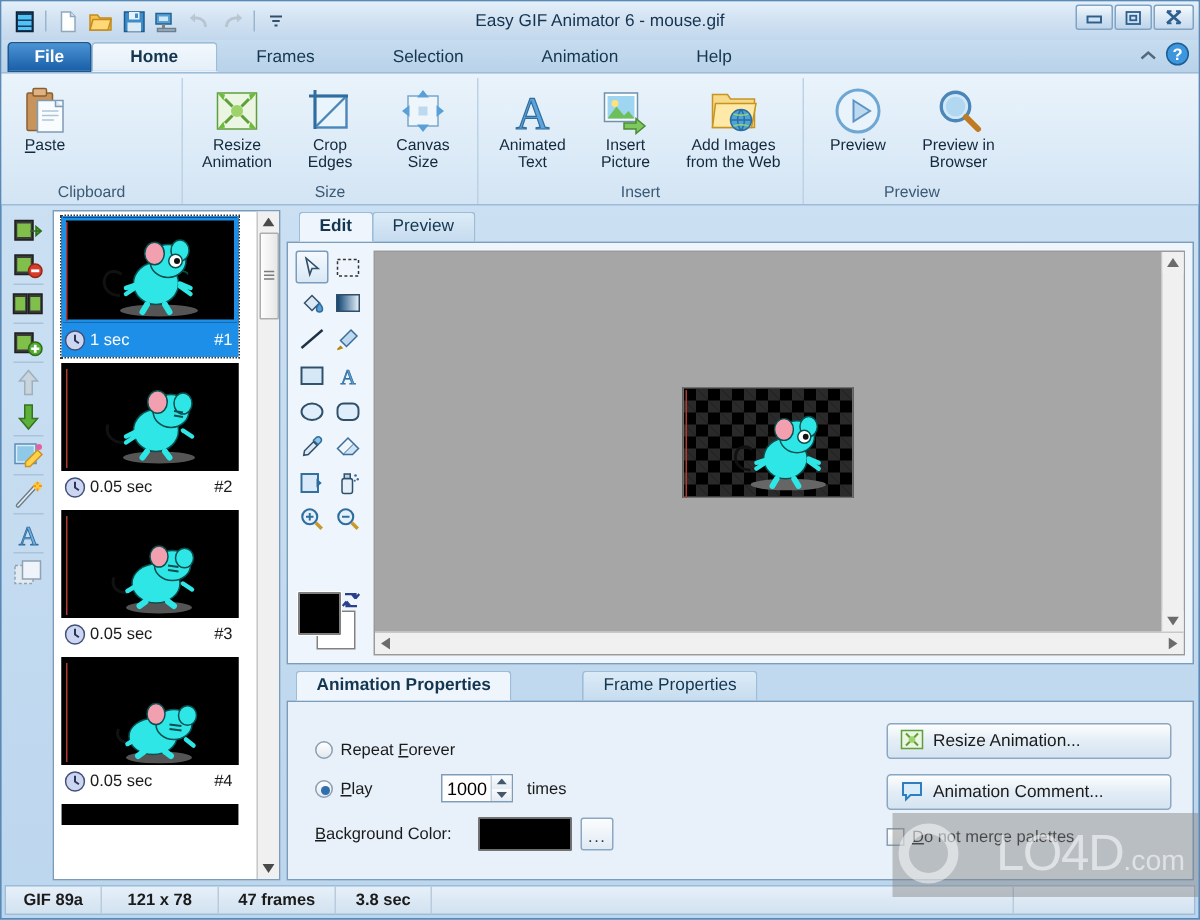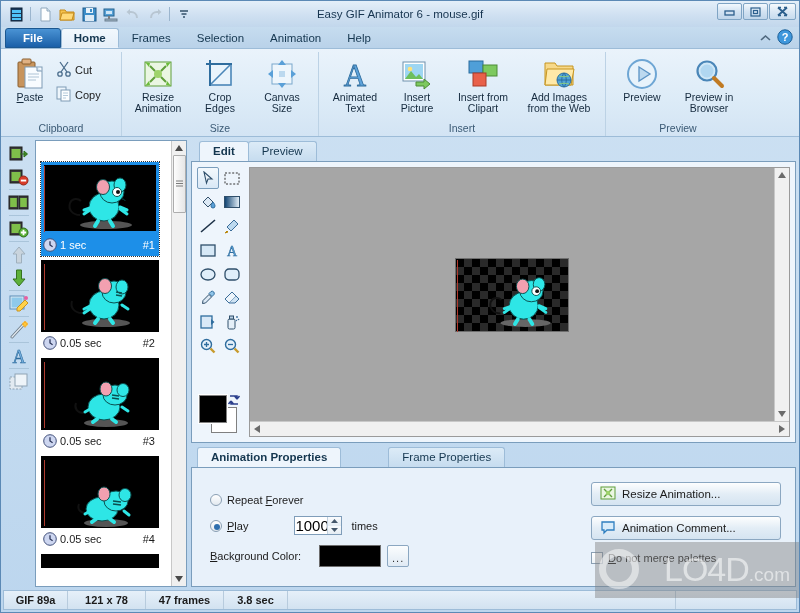--- a/index.html
+++ b/index.html
@@ -42,21 +42,21 @@
   }
   .wc.close { width:27px; background:linear-gradient(#f6fafd,#dbe8f5 50%,#c7dbee); }
 
   
   .ribbon-tabs {
     height:21px; flex:none; display:flex; align-items:flex-end;
     padding-left:4px; position:relative;
     background:linear-gradient(#c6dcef,#b9d2e9);
   }
   .rtab {
-    height:20px; line-height:19px; padding:0 12px; font-size:11.5px;
+    height:20px; line-height:19px; padding:0 25px; font-size:11.5px;
     color:#14364f; border:1px solid transparent;
     border-radius:3px 3px 0 0;
   }
   .rtab.file {
     background:linear-gradient(#4a93d4,#1a5fa8);
     color:#fff; border-color:#1b5790; font-weight:bold;
     padding:0 17px;
   }
   .rtab.active {
     background:linear-gradient(#f2f8fd,#e5eff9);
@@ -98,21 +98,21 @@
     gap:0px; padding-top:2px;
   }
   .rail-btn { width:26px; height:23px; display:flex; align-items:center; justify-content:center; border-radius:2px; }
   .rail-sep { width:20px; height:1px; background:#a9c4da; margin:1px 0; }
 
   .frames-panel {
     width:152px; flex:none; margin-left:1px; background:#fff;
     border:1px solid #7a9dbc; position:relative; overflow:hidden;
     display:flex;
   }
-  .frames-list { flex:1; display:flex; flex-direction:column; padding:3px 0 0 5px; gap:4px;justify-content:center; }
+  .frames-list { flex:1; display:flex; flex-direction:column; padding:3px 0 0 5px; gap:4px; }
   .frame-item { width:118px; }
   .frame-item .thumb {
     width:118px; height:72px; background:#000; position:relative; overflow:hidden;
     border:1px solid #000;
   }
   .frame-item .thumb .redbar { position:absolute; left:2px; top:3px; width:1px; height:66px; background:#b03a2e; }
   .frame-meta { height:22px; display:flex; align-items:center; padding:0 4px 0 2px; font-size:11px; }
   .frame-item.selected .frame-meta { background:#1d8fe8; color:#fff; }
   .frame-item.selected { outline:1px dotted #333; }
   .frame-item.selected .thumb { border-color:#1d8fe8; box-shadow:0 0 0 2px #1d8fe8 inset; }
@@ -172,21 +172,21 @@
   .props-tabs { height:20px; display:flex; align-items:flex-end; padding-left:6px;gap:48px; }
   .props-body {
     flex:1; border:1px solid #7a9dbc; background:#e8f1fa; position:relative;
     display:flex; padding:14px 14px 0 18px;
   }
   .props-left { flex:1;margin-top:12px; }
   .prop-row { display:flex; align-items:center; margin-bottom:10px; }
   .radio { width:12px; height:12px; border-radius:50%; border:1px solid #8a9fb3; background:linear-gradient(#fff,#e2e9ef); margin-right:5px; flex:none; position:relative; }
   .radio.checked::after { content:""; position:absolute; left:3px; top:3px; width:6px; height:6px; border-radius:50%; background:#2f6fae; }
   .spin { display:flex; width:48px; height:19px; border:1px solid #7f9db9; background:#fff; margin-left:46px; }
-  .spin input { flex:1; border:none; outline:none; width:100%; font-family:inherit; font-size:15px; text-align:center; padding:0; background:transparent; }
+  .spin input { flex:1; border:none; outline:none; width:100%; font-family:inherit; font-size:12px; text-align:center; padding:0; background:transparent; }
   .spin-btns { width:14px; border-left:1px solid #c0cfdd; display:flex; flex-direction:column; }
   .spin-b { flex:1; display:flex; align-items:center; justify-content:center; background:linear-gradient(#fafcfe,#e4ecf3); }
   .swatch-box { width:62px; height:22px; background:#000; border:1px solid #6d6d6d; margin-left:18px; }
   .ellipsis-btn {
     width:22px; height:22px; margin-left:6px; border:1px solid #8ba7c1; border-radius:2px;
     background:linear-gradient(#fbfdfe,#e0eaf4); display:flex; align-items:flex-end; justify-content:center;
     font-size:11px; padding-bottom:2px; letter-spacing:1px; color:#333;
   }
   .props-right { width:190px; display:flex; flex-direction:column; gap:10px; }
   .pbtn {
@@ -339,42 +339,20 @@
           <div class="ico">
             <svg width="30" height="32" viewBox="0 0 30 32">
                 <rect x="3" y="4" width="17" height="25" rx="1" fill="#c8945c" stroke="#8a5f2f"></rect>
                 <rect x="7" y="1" width="9" height="5" rx="1" fill="#e0b183" stroke="#8a5f2f"></rect>
                 <rect x="10" y="9" width="17" height="21" fill="#f8fcff" stroke="#7e9bb5"></rect>
                 <path d="M22 9v4h5" fill="#dae9f5" stroke="#7e9bb5"></path>
                 <path d="M13 16h11M13 19h11M13 22h8" stroke="#aec4d6" stroke-width="1"></path>
               </svg>
           </div>
           <div class="lbl"><u>P</u>aste</div>
-        </div>
-        <div class="clip-small">
-          <div class="clip-item">
-            <span>
-              <svg width="16" height="16" viewBox="0 0 16 16">
-                  <path d="M4 1l7 10M12 1L5 11" stroke="#4b6d8c" stroke-width="1.3" fill="none"></path>
-                  <circle cx="4" cy="13" r="2.2" fill="none" stroke="#4b6d8c" stroke-width="1.3"></circle>
-                  <circle cx="12" cy="13" r="2.2" fill="none" stroke="#4b6d8c" stroke-width="1.3"></circle>
-                </svg>
-            </span>
-            <span>Cut</span>
-          </div>
-          <div class="clip-item">
-            <span>
-              <svg width="16" height="16" viewBox="0 0 16 16">
-                  <rect x="1" y="1" width="9" height="12" fill="#eef6fc" stroke="#7e9bb5"></rect>
-                  <rect x="5" y="4" width="9" height="11" fill="#fbfeff" stroke="#7e9bb5"></rect>
-                  <path d="M7 7h5M7 9.5h5M7 12h3" stroke="#b3c9da"></path>
-                </svg>
-            </span>
-            <span>Copy</span>
-          </div>
         </div>
       </div>
       <div class="rgroup-label">Clipboard</div>
     </div>
 
     <div class="rgroup">
       <div class="rgroup-items">
         <div class="rbtn">
           <div class="ico">
             <svg width="32" height="32" viewBox="0 0 32 32">
@@ -430,30 +408,20 @@
           <div class="ico">
             <svg width="32" height="32" viewBox="0 0 32 32">
                 <rect x="2" y="4" width="22" height="19" fill="#fdfefe" stroke="#6f91ad"></rect>
                 <rect x="4" y="6" width="18" height="15" fill="#9ed6f2"></rect>
                 <circle cx="9" cy="11" r="2.3" fill="#ffe27a"></circle>
                 <path d="M4 21l6-8 5 6 3-3 4 5z" fill="#6dbf5b"></path>
                 <path d="M15 24h8v-3l6 5-6 5v-3h-8z" fill="#7dc95f" stroke="#4c8b36"></path>
               </svg>
           </div>
           <div class="lbl"><span>Insert</span><br><span>Picture</span></div>
-        </div>
-        <div class="rbtn" style="width:70px;">
-          <div class="ico">
-            <svg width="32" height="32" viewBox="0 0 32 32">
-                <rect x="2" y="3" width="14" height="12" fill="#4f9fd8" stroke="#2a6d9e"></rect>
-                <rect x="16" y="7" width="14" height="11" fill="#7dc95f" stroke="#4c8b36"></rect>
-                <rect x="6" y="15" width="13" height="13" fill="#e8604a" stroke="#a93b29"></rect>
-              </svg>
-          </div>
-          <div class="lbl"><span>Insert from</span><br><span>Clipart</span></div>
         </div>
         <div class="rbtn" style="width:82px;">
           <div class="ico">
             <svg width="32" height="32" viewBox="0 0 32 32">
                 <path d="M2 5h10l2 3h16v19H2z" fill="#f7d98a" stroke="#c69520"></path>
                 <path d="M4 11h27l-3 16H2z" fill="#ffe9a8" stroke="#c69520"></path>
                 <circle cx="21" cy="22" r="7" fill="#4fa3d8" stroke="#2a6d9e"></circle>
                 <path d="M14 22h14M21 15c3 4 3 10 0 14M21 15c-3 4-3 10 0 14" stroke="#2a6d9e" fill="none"></path>
                 <path d="M16 18c3 1 7 1 10 0M16 26c3-1 7-1 10 0" stroke="#8ed07c" fill="none"></path>
               </svg>

